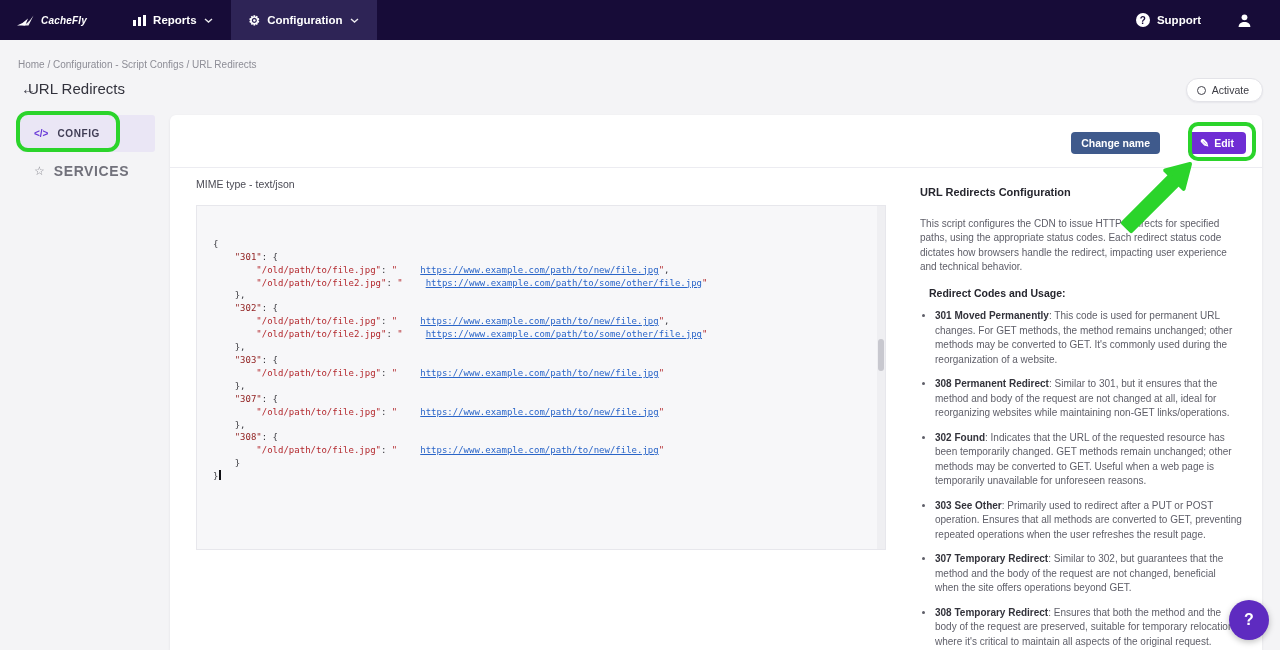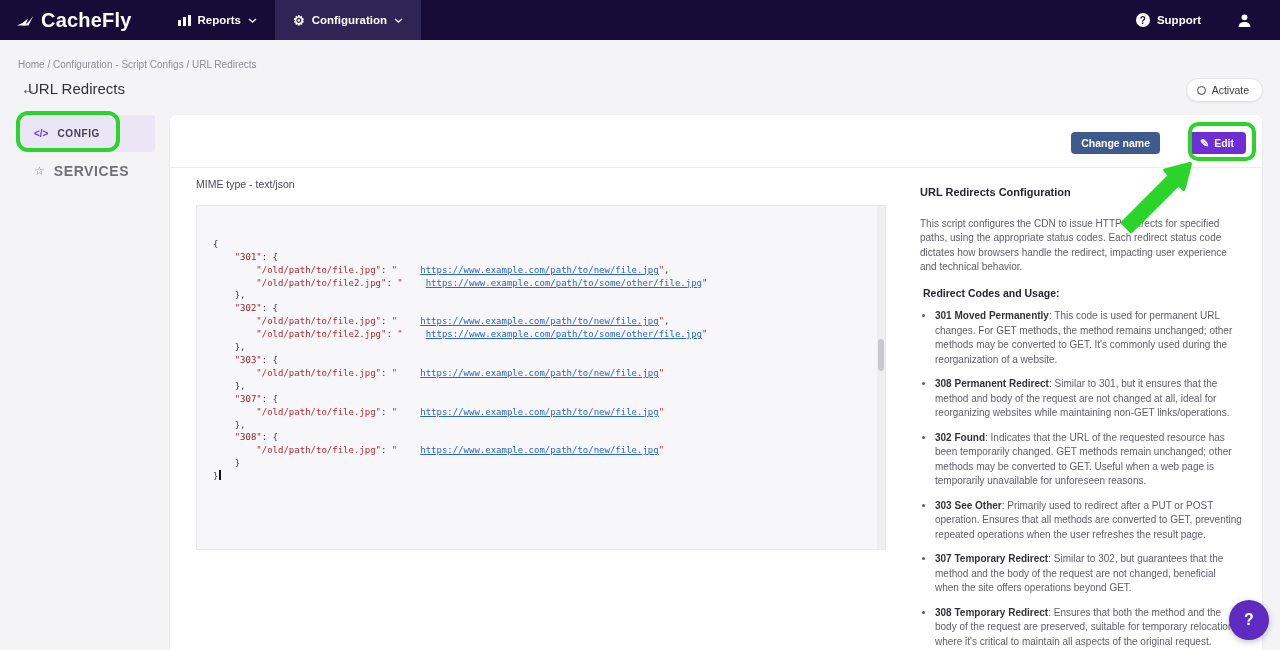--- a/index.html
+++ b/index.html
@@ -2,21 +2,21 @@
 <html><head>
 <meta charset="utf-8">
 <style>
   * { margin:0; padding:0; box-sizing:border-box; }
   html,body { width:1280px; height:650px; overflow:hidden; }
   body { position:relative; background:#f4f4f6; font-family:"Liberation Sans", sans-serif; }
 
   
   .navbar { position:absolute; left:0; top:0; width:1280px; height:40px; background:#170c38; display:flex; align-items:stretch; color:#fff; z-index:5; }
   .brand { display:flex; align-items:center; gap:6px; padding:0 28px 0 16px; cursor:pointer; }
-  .brand-text { font-size:20px; font-weight:700; letter-spacing:.2px; }
+  .brand-text { font-size:10px; font-weight:700; font-style:italic; letter-spacing:.2px; }
   .nav-item { display:flex; align-items:center; gap:7px; padding:0 18px; font-size:11.5px; font-weight:700; cursor:pointer; white-space:nowrap; }
   .nav-item.active { background:#2e2456; }
   .nav-right { margin-left:auto; display:flex; align-items:stretch; padding-right:10px; }
   .gear-glyph { font-size:13px; line-height:1; }
   .support-badge { width:14px; height:14px; border-radius:50%; background:#fff; color:#170c38; font-size:10px; font-weight:700; display:flex; align-items:center; justify-content:center; }
 
   
   .breadcrumb { position:absolute; left:18px; top:59px; font-size:10px; color:#8d8d96; cursor:pointer; }
   .back-arrow { position:absolute; left:21px; top:80px; font-size:15px; color:#4a4a55; cursor:pointer; }
   .page-title { position:absolute; left:28px; top:80px; font-size:15px; color:#32323c; font-weight:500; }
@@ -47,21 +47,21 @@
   .tk-k { color:#8f1d1d; }
   .tk-s { color:#b3282d; }
   .tk-u { color:#2a65c8; text-decoration:underline;margin-left:23px; }
   .caret { display:inline-block; width:1.5px; height:10px; background:#101014; margin-left:1px; vertical-align:-1px; }
   .code-scroll-track { position:absolute; right:0; top:0; bottom:0; width:8px; background:#efeff2; cursor:pointer; }
   .code-scroll-thumb { position:absolute; right:1px; top:133px; width:6px; height:32px; background:#c8c8cf; border-radius:3px; cursor:grab; }
 
   
   .docs { position:absolute; left:750px; top:70px; width:322px; font-size:10px; color:#5e5e68; line-height:1.45; }
   .docs h3 { font-size:11px; color:#26262e; margin-bottom:16px; font-weight:700; }
-  .docs h4 { font-size:10.5px; color:#26262e; margin:11px 3px 8px; font-weight:700; }
+  .docs h4 { font-size:10.5px; color:#26262e; margin:11px 9px 8px; font-weight:700; }
   .docs p { margin-bottom:11px; }
   .docs ul { margin:8px 0 10px; padding-left:15px; }
   .docs li { margin-bottom:10px; }
   .docs li strong { color:#33333b; }
 
   
   .help-fab { position:absolute; right:11px; bottom:10px; width:40px; height:40px; border-radius:50%; background:#5e2bc0; color:#fff; font-size:16px; font-weight:700; display:flex; align-items:center; justify-content:center; cursor:pointer; box-shadow:0 2px 6px rgba(0,0,0,.25); z-index:20; }
 
   
   .ann { position:absolute; border:4px solid #2bd42b; pointer-events:none; z-index:30; }

